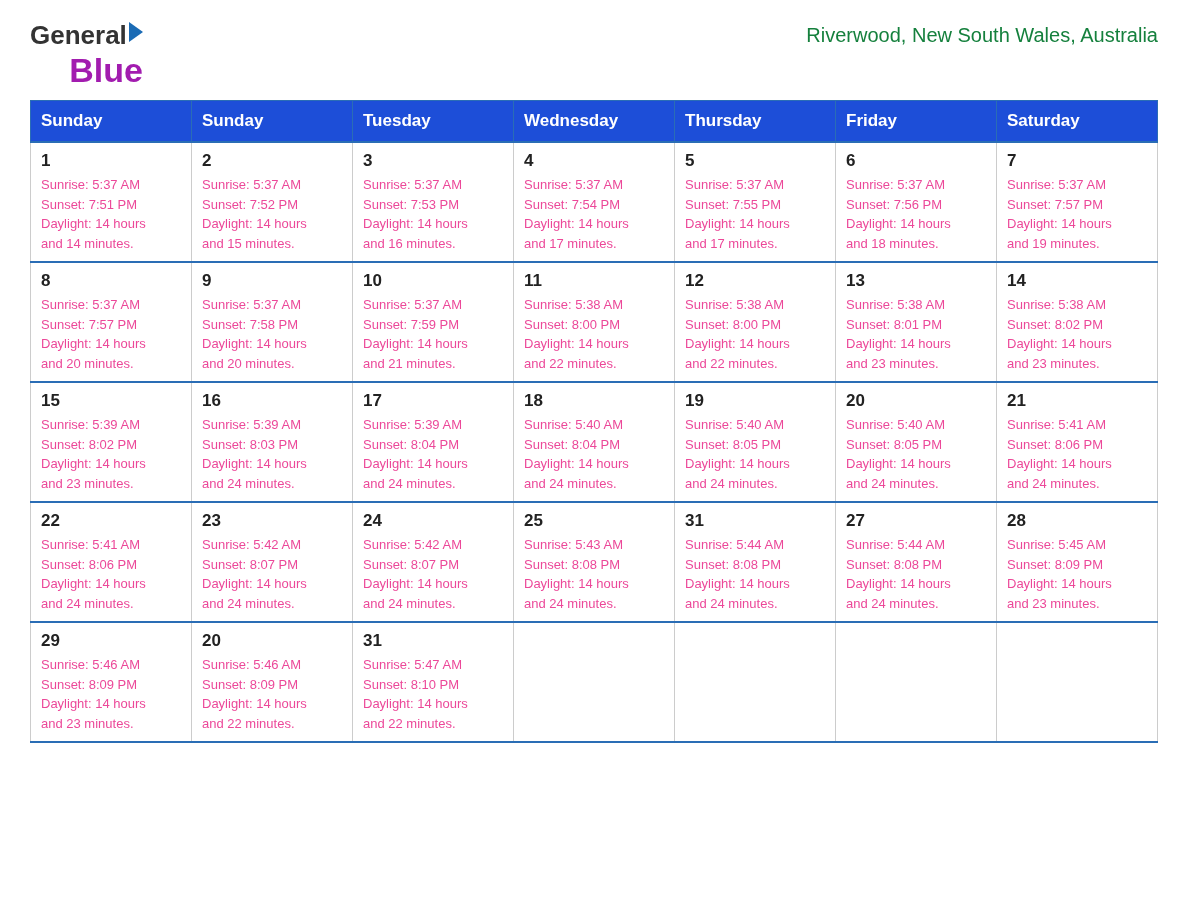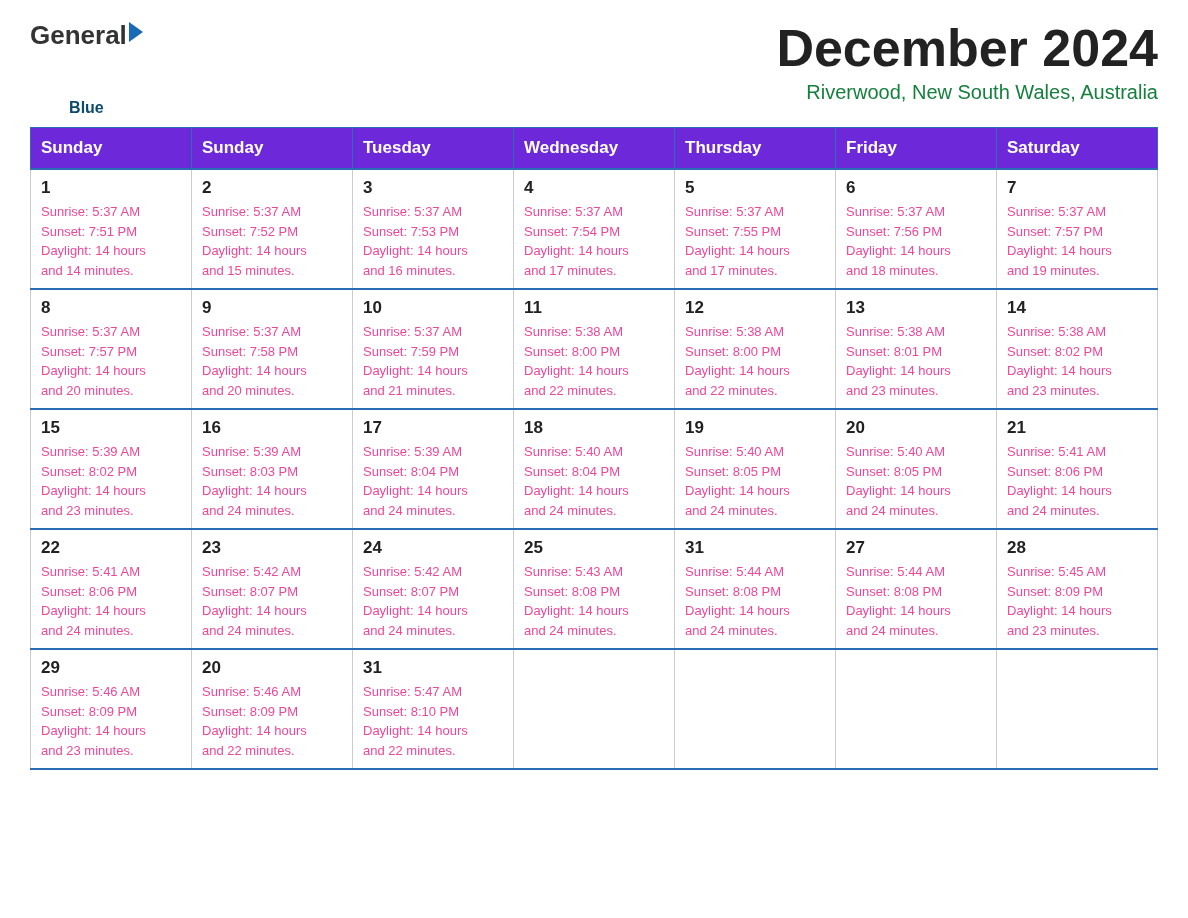--- a/index.html
+++ b/index.html
@@ -15,23 +15,23 @@
       justify-content: space-between;
       align-items: flex-start;
       margin-bottom: 10px;
     }
     .logo-text-general {
       font-size: 26px;
       font-weight: bold;
       color: #333;
     }
     .logo-text-blue {
-      font-size: 16px;
-      font-weight: bold;
-      color: #0c4a6e;
+      font-size: 34px;
+      font-weight: bold;
+      color: #a21caf;
     }
     .logo-arrow {
       width: 0;
       height: 0;
       border-left: 14px solid #1a6bb5;
       border-top: 10px solid transparent;
       border-bottom: 10px solid transparent;
       margin-left: 2px;
       margin-top: -8px;
     }
@@ -48,21 +48,21 @@
       font-size: 20px;
       color: #15803d;
       margin-top: 4px;
     }
     .calendar-table {
       width: 100%;
       border-collapse: collapse;
       margin-top: 8px;
     }
     .calendar-table th {
-      background-color: #6d28d9;
+      background-color: #1d4ed8;
       color: #fff;
       font-size: 17px;
       font-weight: bold;
       padding: 10px 10px;
       text-align: left;
       border: 1px solid #2a6db5;
     }
     .calendar-table td {
       border: 1px solid #ccc;
       vertical-align: top;
@@ -83,41 +83,39 @@
       font-size: 13px;
       color: #ec4899;
       line-height: 1.5;
     }
     .empty-cell {
       background: #fff;
     }
     .logo-wrapper {
       display: flex;
       flex-direction: column;
-      align-items: center;
-      gap: 48px;
+      align-items: flex-end;
     }
     .logo-row {
       display: flex;
       align-items: center;
     }
   </style>
 </head>
 <body>
 
 <div class="header">
   <div class="logo-wrapper">
     <div class="logo-row">
       <span class="logo-text-general">General</span>
       <div class="logo-arrow"></div>
     </div>
     <span class="logo-text-blue">Blue</span>
   </div>
   <div class="title-section">
-    <div class="month-title">December 2024</div>
     <div class="location">Riverwood, New South Wales, Australia</div>
   </div>
 </div>
 
 <table class="calendar-table">
   <thead>
     <tr>
     <th>Sunday</th>
         <th>Sunday</th>
         <th>Tuesday</th>

